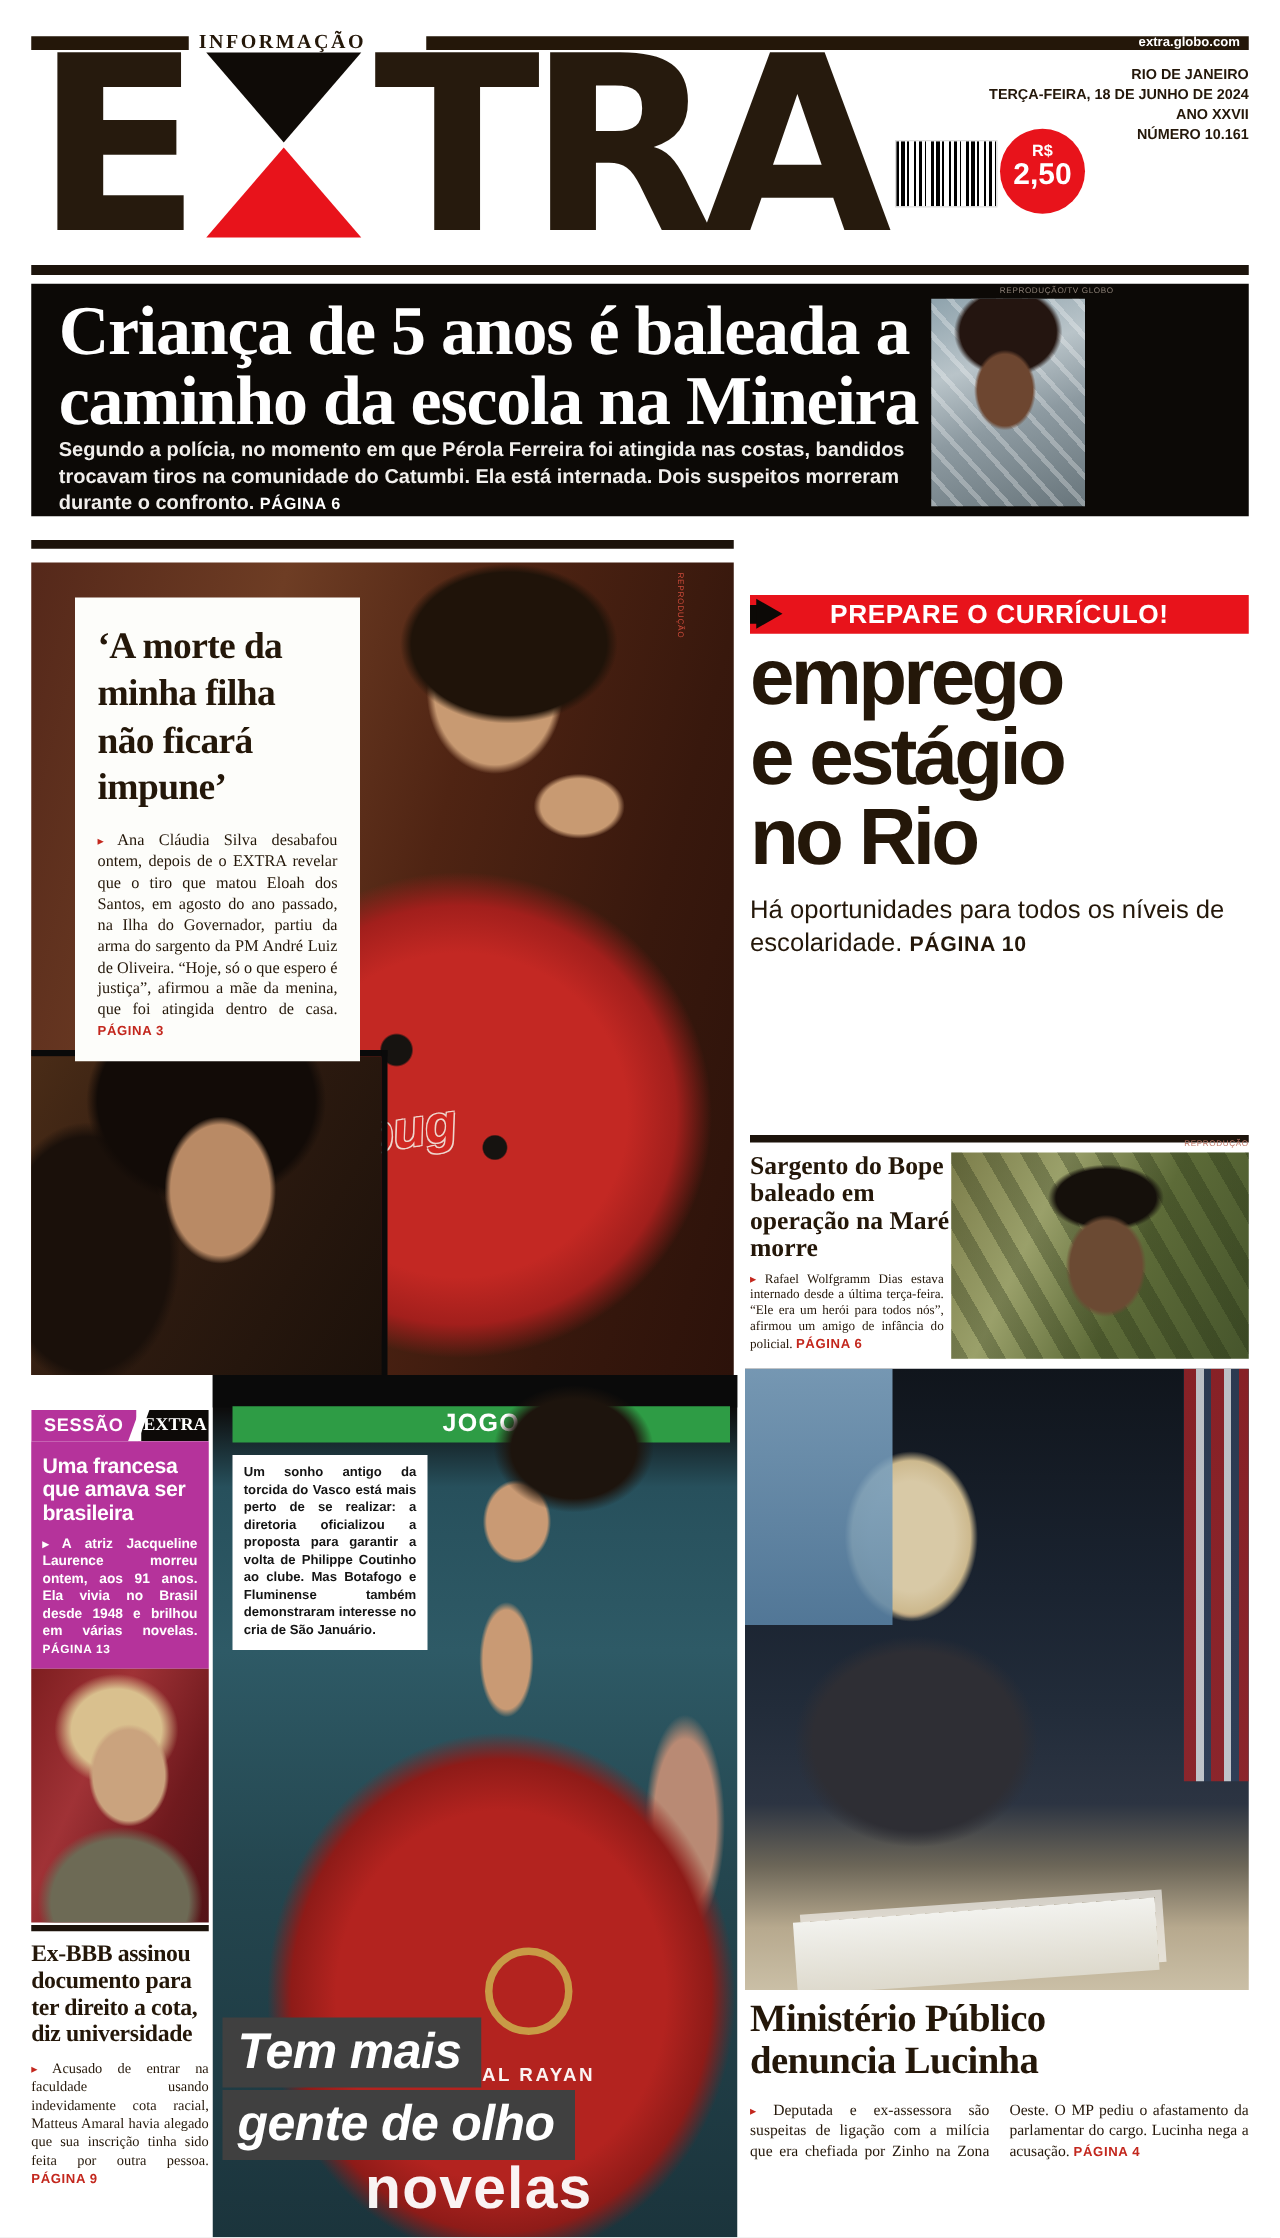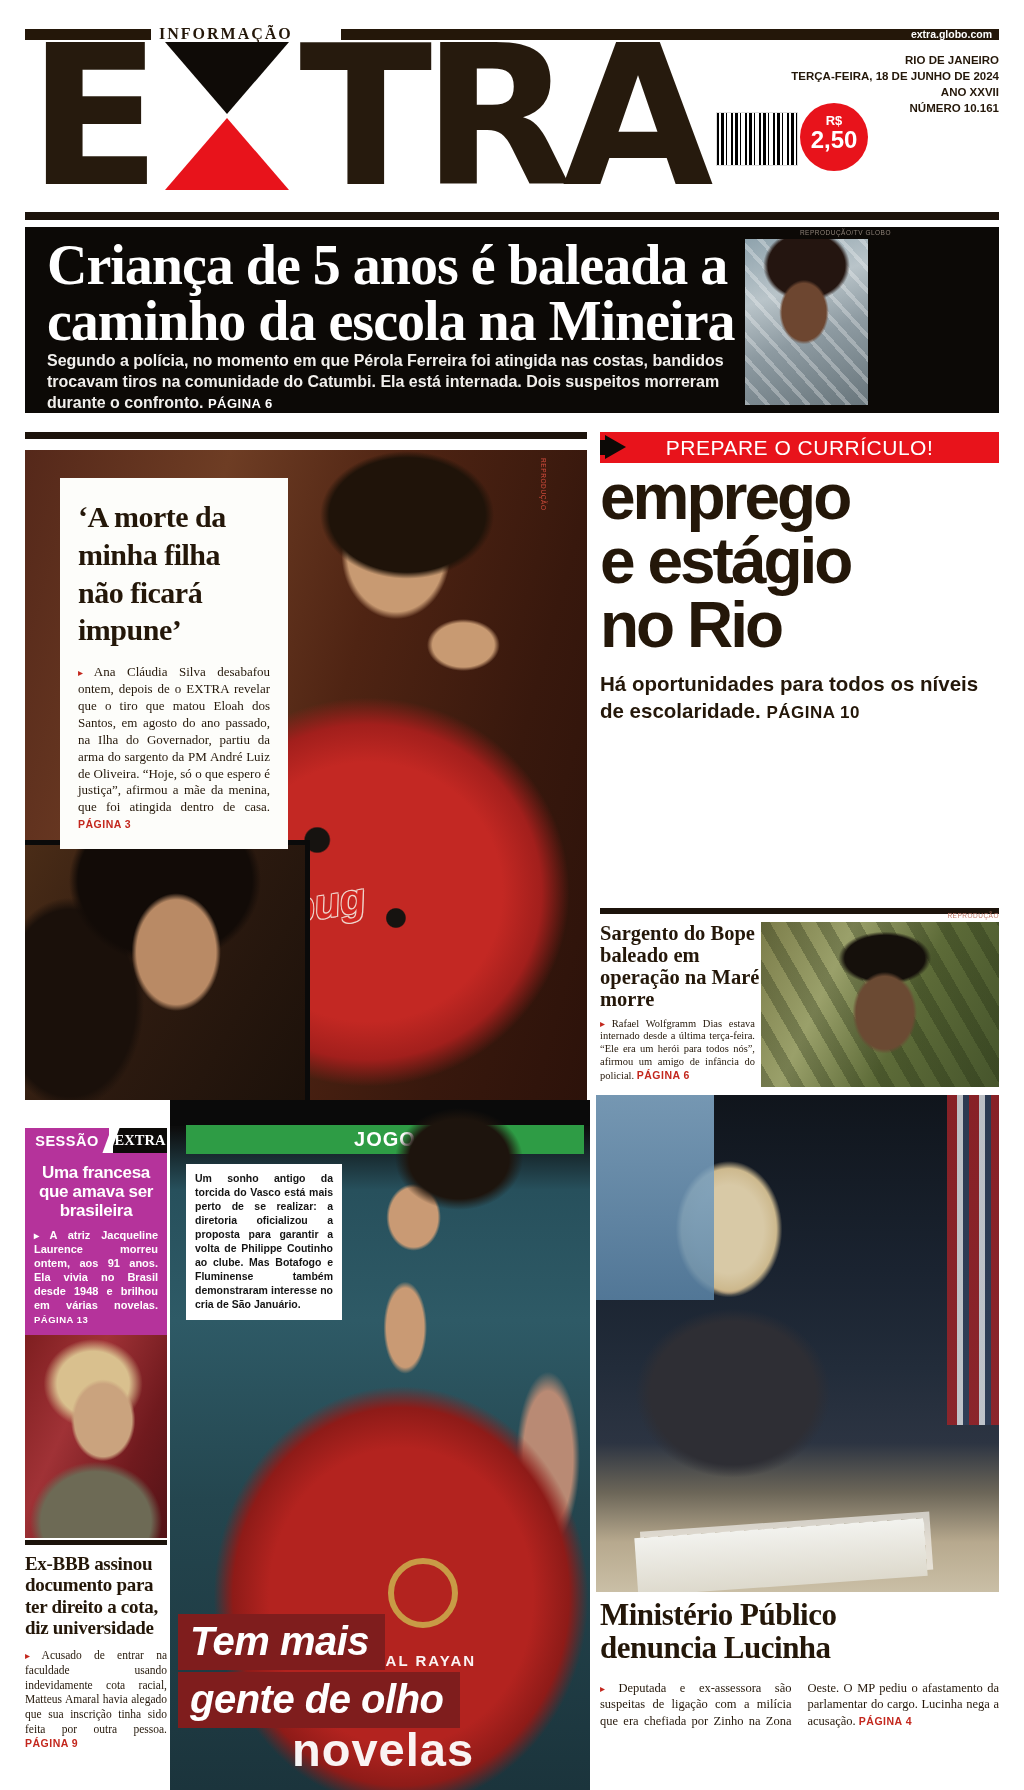--- a/index.html
+++ b/index.html
@@ -83,28 +83,28 @@
       line-height:1.26;letter-spacing:-0.5px;color:#241709;}
   .feature-card p{margin:15px 0 0;font-family:"Liberation Serif",serif;font-size:13px;line-height:1.3;
       text-align:justify;color:#241709;}
   .bullet{color:#c3271d;font-size:10px;}
   .pageref-red{color:#c3271d;font-family:"Liberation Sans",sans-serif;font-size:10.5px;
       font-weight:bold;letter-spacing:0.5px;}
 
   
   .jobs{position:absolute;left:600px;top:432px;width:399px;}
   .jobs-kicker{position:relative;height:31px;background:#e8131b;color:#fff;display:flex;
-      align-items:center;justify-content:center;font-weight:normal;font-size:21px;letter-spacing:0.5px;}
+      align-items:center;justify-content:center;font-weight:bold;font-size:21px;letter-spacing:0.5px;margin-top:44px;}
   .arrow-icon{position:absolute;left:5px;top:3px;width:0;height:0;
       border-top:12.5px solid transparent;border-bottom:12.5px solid transparent;border-left:21px solid #0c0906;}
   .arrow-tail{position:absolute;left:0;top:8px;width:9px;height:15px;background:#0c0906;}
   .jobs-h{margin-top:2px;color:#241709;font-weight:bold;}
   .jobs-h .num{font-size:118px;line-height:0.92;letter-spacing:-5px;}
   .jobs-h .w{font-size:64px;line-height:1.0;letter-spacing:-3px;}
-  .jobs-deck{margin:14px 0 0;font-size:20.5px;line-height:1.3;font-weight:bold;color:#241709;width:399px;}
+  .jobs-deck{margin:14px 0 0;font-size:20.5px;line-height:1.3;font-weight:normal;color:#241709;width:399px;}
   .jobs-deck b{font-size:17px;letter-spacing:0.5px;}
   .jobs-rule{position:absolute;left:0;top:476px;width:399px;height:6px;}
 
   
   .bope{position:absolute;left:600px;top:922px;width:399px;height:168px;}
   .bope h3{margin:0;width:165px;font-family:"Liberation Serif",serif;font-weight:bold;
       font-size:20.5px;line-height:1.08;color:#241709;}
   .bope p{margin:7px 0 0;width:155px;font-family:"Liberation Serif",serif;font-size:10.5px;
       line-height:1.22;text-align:justify;color:#241709;}
   .bope-credit{position:absolute;right:0;top:-10px;font-size:6.5px;color:#c07a6a;letter-spacing:0.5px;}
@@ -117,21 +117,21 @@
 
   
   .sessao-tags{position:absolute;left:25px;top:1128px;width:142px;height:25px;display:flex;overflow:hidden;}
   .sessao-tags .t1{background:#b5339b;width:84px;color:#fff;font-weight:bold;font-size:14.5px;
       display:flex;align-items:center;justify-content:center;letter-spacing:0.5px;}
   .sessao-tags .slash{width:8px;background:#fff;transform:skewX(-20deg);margin:0 -2px;z-index:2;}
   .sessao-tags .t2{background:#0d0a08;flex:1;color:#fff;font-weight:bold;font-size:14.5px;
       display:flex;align-items:center;justify-content:center;font-family:"Liberation Serif",serif;}
   .sessao-box{position:absolute;left:25px;top:1153px;width:142px;height:182px;background:#b5339b;
       box-sizing:border-box;padding:10px 9px;}
-  .sessao-box h3{margin:0;color:#fff;font-size:17px;line-height:1.12;font-weight:bold;letter-spacing:-0.3px;text-align:center;}
+  .sessao-box h3{margin:0;color:#fff;font-size:17px;line-height:1.12;font-weight:bold;letter-spacing:-0.3px;}
   .sessao-box p{margin:9px 0 0;color:#fff;font-size:11px;line-height:1.27;text-align:justify;font-weight:bold;}
   .sessao-box .bullet{color:#ffffff;}
   .pageref-onmagenta{color:#fff;font-size:9.5px;font-weight:bold;letter-spacing:0.5px;}
   .sessao-photo{position:absolute;left:25px;top:1335px;width:142px;height:203px;
       background:
         radial-gradient(52px 66px at 55% 42%,#caa37e 0 55%,rgba(0,0,0,0) 62%),
         radial-gradient(80px 72px at 48% 24%,#d9c08e 0 45%,rgba(0,0,0,0) 62%),
         radial-gradient(110px 100px at 50% 92%,#6d6a55 0 50%,rgba(0,0,0,0) 60%),
         linear-gradient(115deg,#7e1e20 0%,#a03236 35%,#701a1e 70%,#531317 100%);}
 
@@ -160,21 +160,21 @@
       background:radial-gradient(closest-side,#1d140d 78%,rgba(29,20,13,0));z-index:3;}
   .fut-intro{position:absolute;left:16px;top:64px;width:156px;background:#fff;box-sizing:border-box;
       padding:8px 9px;font-size:10.5px;line-height:1.33;text-align:justify;color:#141414;z-index:2;font-weight:bold;}
   .gold-ring{position:absolute;left:218px;top:458px;width:58px;height:58px;border:6px solid #caa84a;
       border-radius:50%;opacity:.9;}
   .sp-small{position:absolute;left:186px;top:552px;color:#fff;font-weight:bold;font-size:15px;
       letter-spacing:2px;opacity:.95;}
   .sp-big{position:absolute;left:122px;top:622px;color:#fff;font-weight:bold;font-size:47px;
       letter-spacing:1px;opacity:.95;}
   .fut-h{position:absolute;left:8px;top:514px;z-index:4;}
-  .fut-h span{display:table;background:#7f1d1d;color:#fff;font-style:italic;font-weight:bold;
+  .fut-h span{display:table;background:#404040;color:#fff;font-style:italic;font-weight:bold;
       font-size:40px;line-height:1.0;padding:7px 16px 9px 12px;margin-bottom:2px;letter-spacing:-0.5px;}
 
   
   .mp-photo{position:absolute;left:596px;top:1095px;width:403px;height:497px;overflow:hidden;
       background:
         radial-gradient(86px 110px at 33% 27%,#d8c9a6 0 40%,#cdb98e 55%,rgba(0,0,0,0) 62%),
         radial-gradient(46px 58px at 33% 33%,#c69a76 0 55%,rgba(0,0,0,0) 62%),
         radial-gradient(150px 130px at 34% 60%,#2e2e34 0 55%,rgba(0,0,0,0) 65%),
         linear-gradient(180deg,#10151c 0%,#1a2330 35%,#222c3a 55%,#2c3442 70%,#6c6658 80%,#b7a98e 90%,#cabfa6 100%);}
   .panel-blue{position:absolute;left:0;top:0;width:118px;height:205px;

